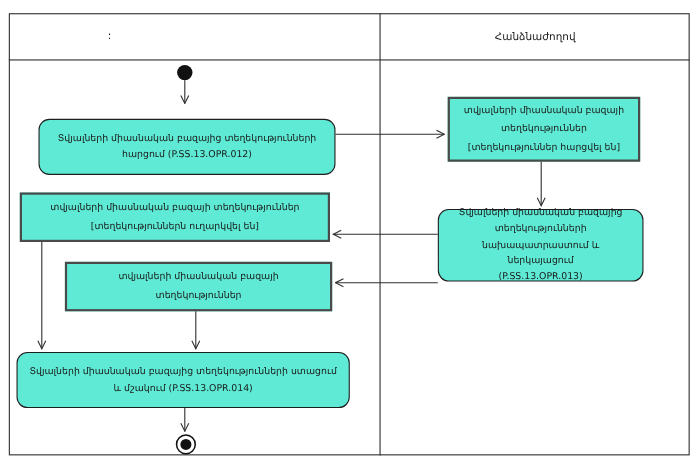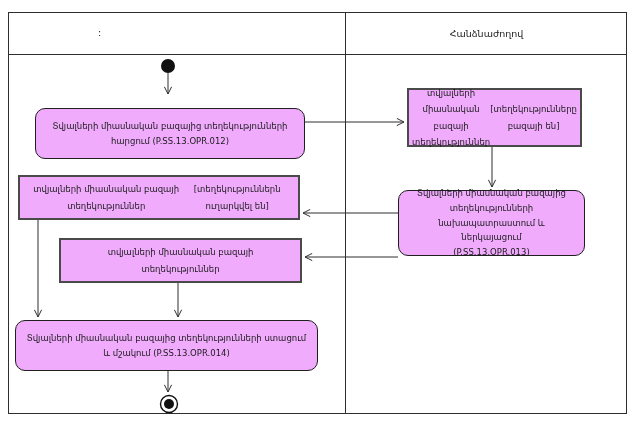--- a/index.html
+++ b/index.html
@@ -14,22 +14,22 @@
   .header-sep { position:absolute; left:8px; top:54px; width:619px; height:1px; background:#2e2e2e; z-index:1; }
   .lane-divider { position:absolute; left:345px; top:12px; width:1px; height:402px; background:#2e2e2e; z-index:1; }
   .lane-header {
     position:absolute; top:12px; height:42px; display:flex; align-items:center; justify-content:center;
     font-size:9.5px; z-index:2;
   }
   #hdr-left  { left:8px;  width:337px; }
   #hdr-right { left:346px; width:281px; }
   .hdr-prefix { position:absolute; left:90px; top:50%; transform:translateY(-52%); font-size:9.5px; }
   .node {
-    position:absolute; box-sizing:border-box; background:#f0abfc;
-    display:flex; align-items:center; justify-content:center;
+    position:absolute; box-sizing:border-box; background:#5eead4;
+    display:flex; flex-direction:column; align-items:center; justify-content:center;
     text-align:center; font-size:8.5px; z-index:2; padding:2px 8px;
   }
   .node span { white-space:pre-line; display:block; }
   .action { border:1px solid #1f1f1f; border-radius:10px; line-height:1.72; }
   .obj    { border:2px solid #4a4a4a; line-height:1.9; }
   #edges { position:absolute; left:0; top:0; width:635px; height:426px; z-index:3; pointer-events:none; }
 </style>
 </head>
 <body>
 
@@ -61,21 +61,21 @@
   </div>
 
   <div class="node action" style="left:15px; top:320px; width:303px; height:51px;">
     <span>Տվյալների միասնական բազայից տեղեկությունների ստացում
 և մշակում (P.SS.13.OPR.014)</span>
   </div>
 
   <div class="node obj" style="left:407px; top:88px; width:175px; height:59px;">
     <span>տվյալների միասնական բազայի
 տեղեկություններ</span>
-    <span>[տեղեկությունները բազայի են]</span>
+    <span>[տեղեկություններ հարցվել են]</span>
   </div>
 
   <div class="node action" style="left:398px; top:190px; width:187px; height:66px;align-items:center;">
     <span>Տվյալների միասնական բազայից
 տեղեկությունների
 նախապատրաստում և
 ներկայացում
 (P.SS.13.OPR.013)</span>
   </div>
 

